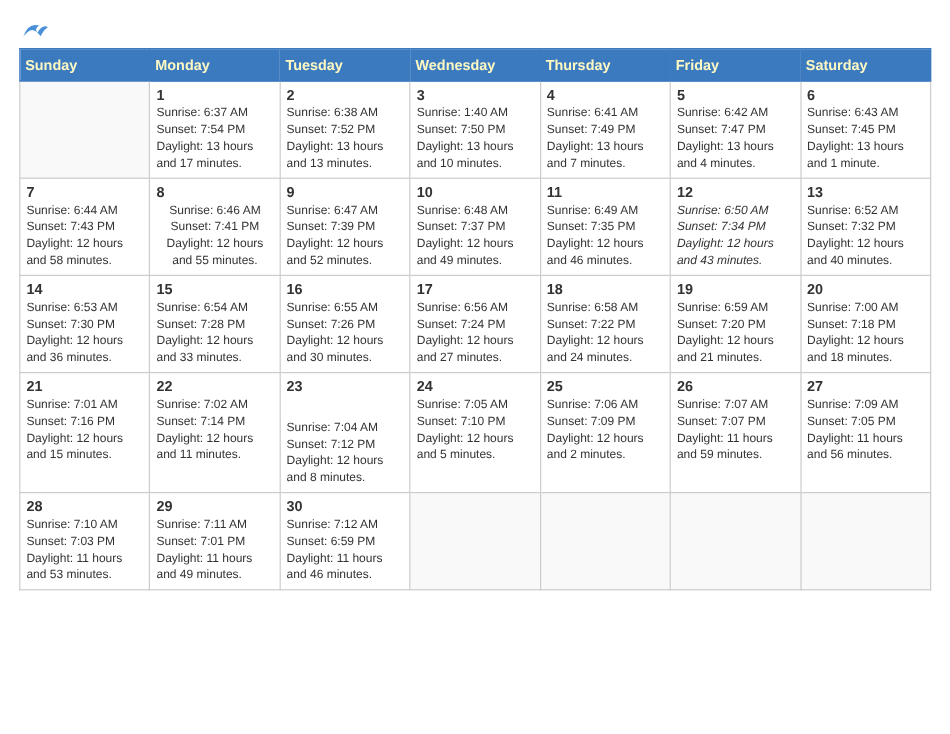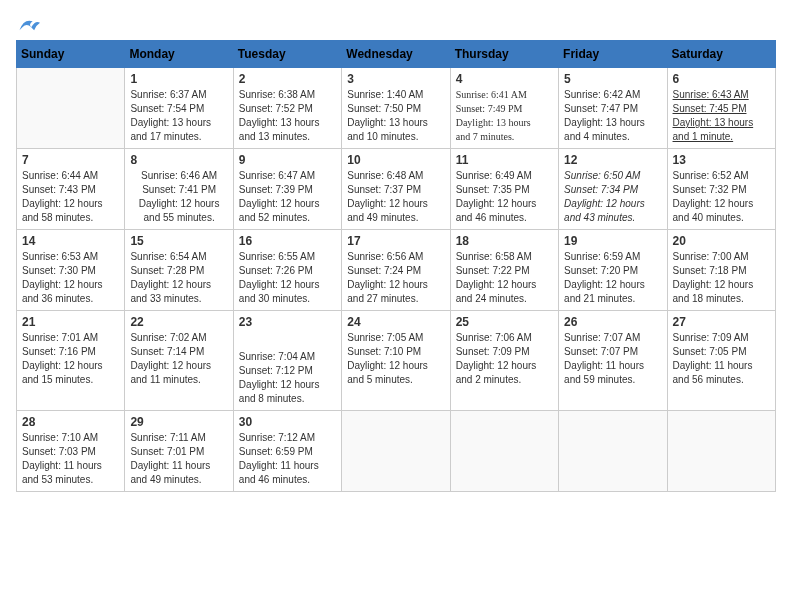--- a/index.html
+++ b/index.html
@@ -49,21 +49,21 @@
       font-size: 14px;
       color: #555;
     }
     table {
       width: 100%;
       border-collapse: collapse;
       table-layout: fixed;
     }
     thead tr th {
       background-color: #3c7abf;
-      color: #000000;
+      color: #fef9c3;
       font-size: 12px;
       font-weight: bold;
       padding: 6px 4px;
       text-align: left;
       border: 1px solid #3c7abf;
     }
     tbody tr td {
       border: 1px solid #ccc;
       vertical-align: top;
       padding: 4px 5px;
@@ -141,35 +141,35 @@
         </td>
         <td>
           <span class="day-number">3</span>
           <div class="day-info" style="white-space: pre-line;">Sunrise: 1:40 AM
 Sunset: 7:50 PM
 Daylight: 13 hours
 and 10 minutes.</div>
         </td>
         <td>
           <span class="day-number">4</span>
-          <div class="day-info" style="white-space: pre-line; font-family: Liberation Serif, serif;">Sunrise: 6:41 AM
+          <div class="day-info" style="white-space: pre-line;">Sunrise: 6:41 AM
 Sunset: 7:49 PM
 Daylight: 13 hours
 and 7 minutes.</div>
         </td>
         <td>
           <span class="day-number">5</span>
           <div class="day-info" style="white-space: pre-line;">Sunrise: 6:42 AM
 Sunset: 7:47 PM
 Daylight: 13 hours
 and 4 minutes.</div>
         </td>
         <td>
           <span class="day-number">6</span>
-          <div class="day-info" style="white-space: pre-line; text-decoration: underline;">Sunrise: 6:43 AM
+          <div class="day-info" style="white-space: pre-line;">Sunrise: 6:43 AM
 Sunset: 7:45 PM
 Daylight: 13 hours
 and 1 minute.</div>
         </td>
       </tr>
       <tr>
         <td>
           <span class="day-number">7</span>
           <div class="day-info" style="white-space: pre-line;">Sunrise: 6:44 AM
 Sunset: 7:43 PM

